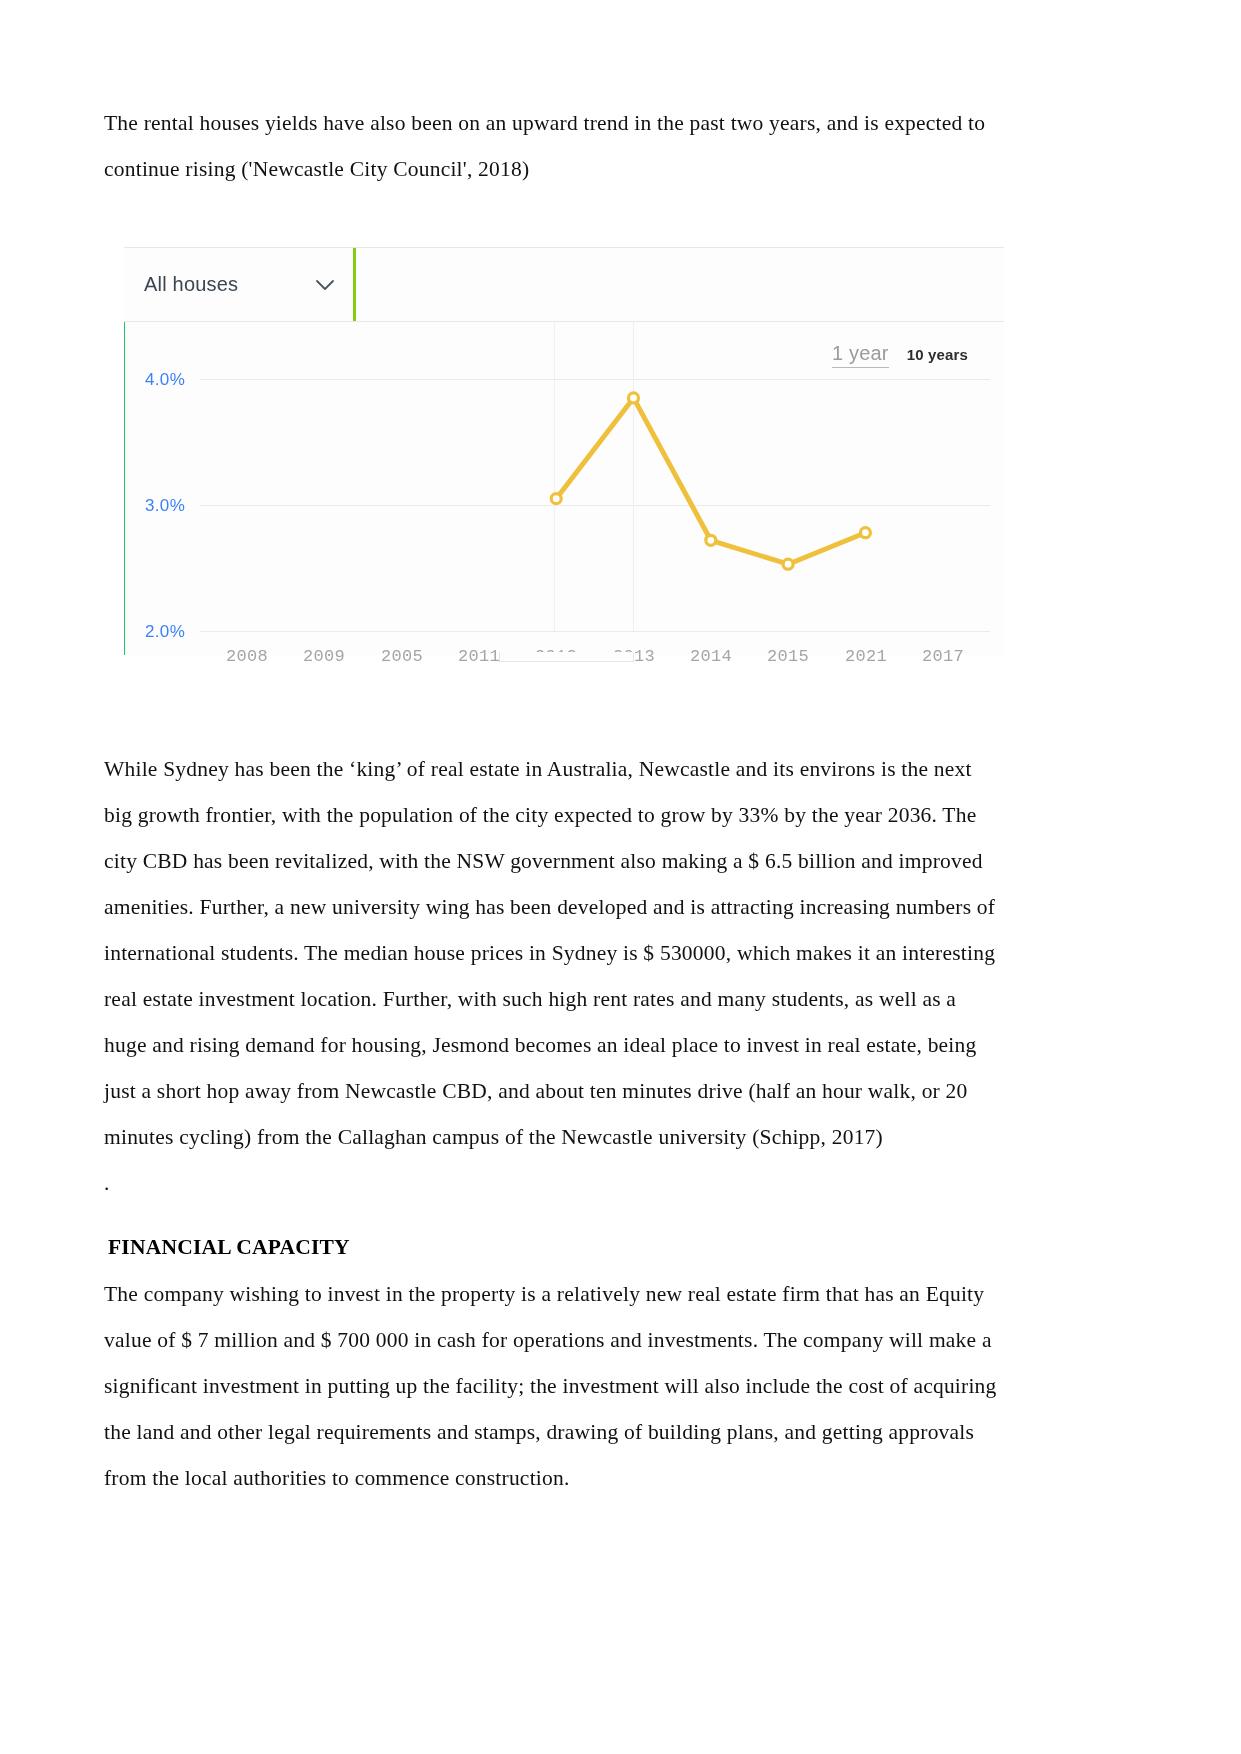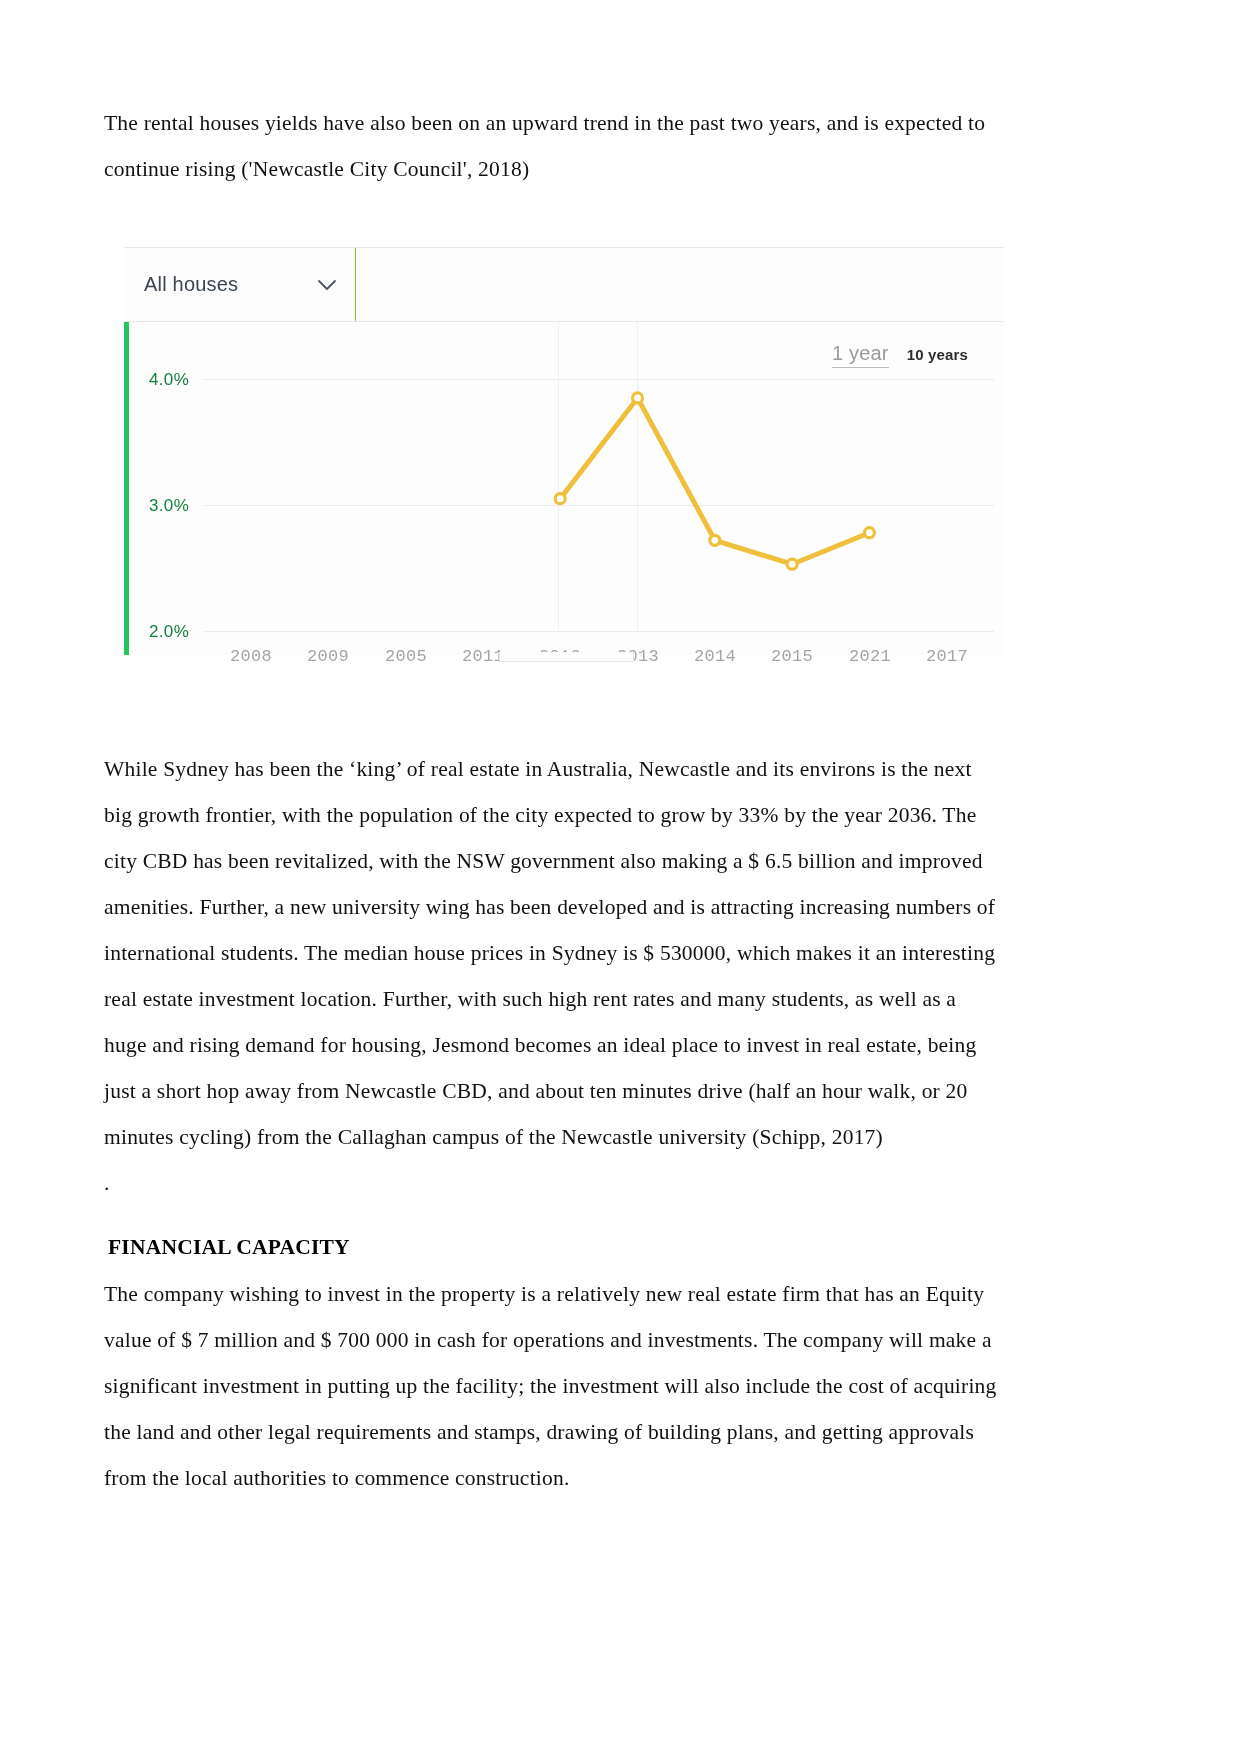--- a/index.html
+++ b/index.html
@@ -62,21 +62,21 @@
     border-top: 1px solid #e7e7e7;
     border-bottom: 1px solid #e7e7e7;
     box-sizing: border-box;
     background: #fdfdfd;
   }
   .dropdown {
     position: absolute;
     left: 0; top: 0;
     width: 232px;
     height: 73px;
-    border-right: 1px solid #84cc16;
+    border-right: 3px solid #84cc16;
     box-sizing: border-box;
     display: flex;
     align-items: center;
     padding: 0 18px 0 20px;
     cursor: pointer;
     background: #fdfdfd;
   }
   .dropdown-label {
     font-size: 20px;
     color: #3b4651;
@@ -92,21 +92,21 @@
   }
   .chevron svg { display: block; }
 
   .chart-area {
     position: absolute;
     left: 0;
     top: 75px;
     width: 880px;
     height: 333px;
     background: #fdfdfd;
-    border-left: 5px solid #22c55e;
+    border-left: 1px solid #22c55e;
     box-sizing: border-box;
   }
   .range-toggle {
     position: absolute;
     right: 36px;
     top: 20px;
     display: flex;
     align-items: baseline;
     gap: 18px;
   }
@@ -127,21 +127,21 @@
   }
   .plot {
     position: absolute;
     left: 0; top: 0;
     width: 880px;
     height: 333px;
   }
   .ylabel {
     position: absolute;
     font-size: 17px;
-    color: #15803d;
+    color: #3b82f6;
     letter-spacing: 0.02em;
     white-space: nowrap;
   }
   .xlabel {
     position: absolute;
     font-size: 17px;
     color: #a5a5a5;
     letter-spacing: 0.02em;
     white-space: nowrap;
     text-align: center;

